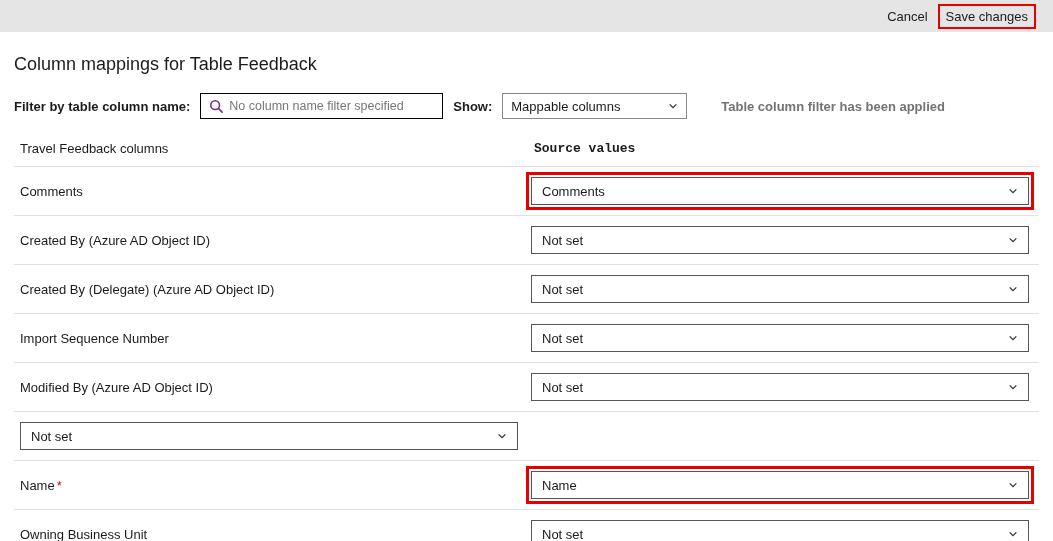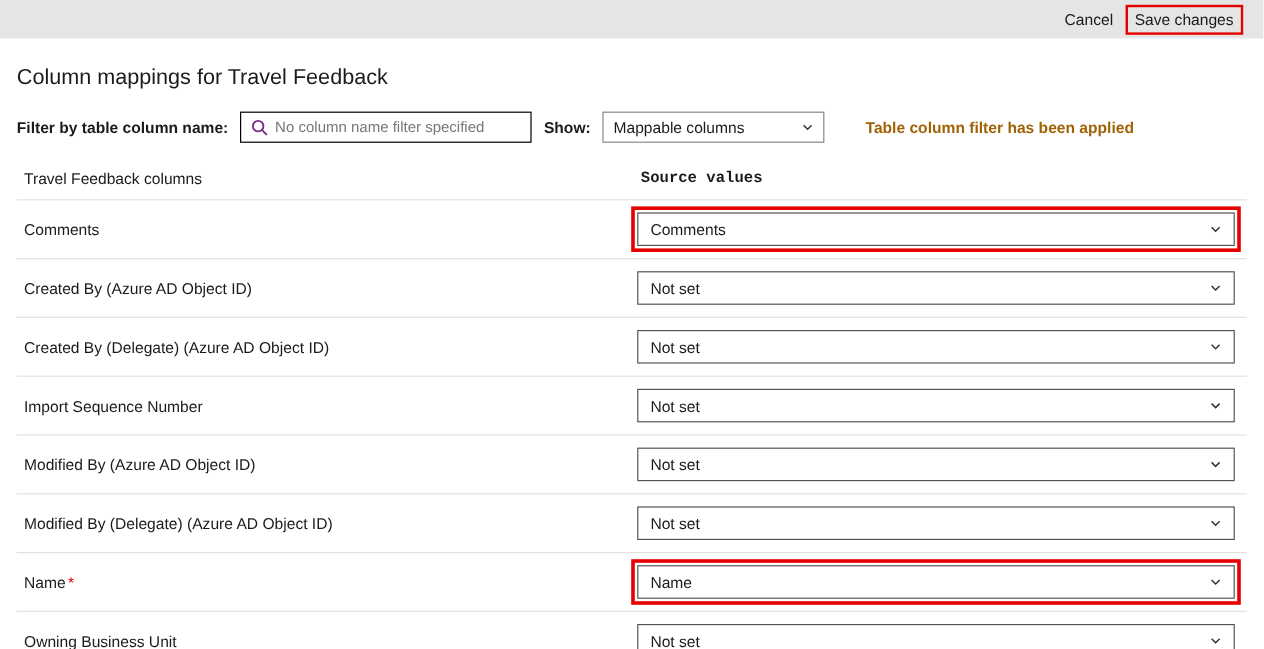--- a/index.html
+++ b/index.html
@@ -73,21 +73,21 @@
       width: 185px;
       height: 26px;
       font-size: 13px;
       cursor: pointer;
       gap: 37px;
     }
     .chev {
       width: 10px; height: 10px; flex-shrink: 0;
     }
     .filter-notice {
-      color: #a16207;
+      color: #737373;
       font-weight: 700;
       font-size: 13px;
       margin-left: 24px;
     }
     .columns-header {
       display: flex;
       padding: 0 0 10px 6px;
       border-bottom: 1px solid #e1e1e1;
     }
     .columns-header .col-left {
@@ -135,21 +135,21 @@
   </style>
 </head>
 <body>
 
 <div class="topbar">
   <span class="btn">Cancel</span>
   <span class="btn hl-red">Save changes</span>
 </div>
 
 <div class="content">
-  <h1 class="page-title">Column mappings for Travel Feedback</h1>
+  <h1 class="page-title">Column mappings for Table Feedback</h1>
 
   <div class="filter-row">
     <span class="filter-label">Filter by table column name:</span>
     <div class="filter-input">
       <svg class="search-icon" viewBox="0 0 16 16">
         <circle cx="7" cy="7" r="5" fill="none" stroke="#7a2a8a" stroke-width="1.8"></circle>
         <line x1="11" y1="11" x2="15" y2="15" stroke="#7a2a8a" stroke-width="1.8" stroke-linecap="round"></line>
       </svg>
       <span class="ph">No column name filter specified</span>
     </div>
@@ -218,21 +218,20 @@
         <div class="col-right">
           <div class="dropdown">
             <span>Not set</span>
             <svg class="chev" viewBox="0 0 12 12">
               <path d="M2 4 L6 8 L10 4" fill="none" stroke="#333" stroke-width="1.5"></path>
             </svg>
           </div>
         </div>
       </div>
       <div class="row">
-        <div class="col-left">Modified By (Delegate) (Azure AD Object ID)</div>
         <div class="col-right">
           <div class="dropdown">
             <span>Not set</span>
             <svg class="chev" viewBox="0 0 12 12">
               <path d="M2 4 L6 8 L10 4" fill="none" stroke="#333" stroke-width="1.5"></path>
             </svg>
           </div>
         </div>
       </div>
       <div class="row">

